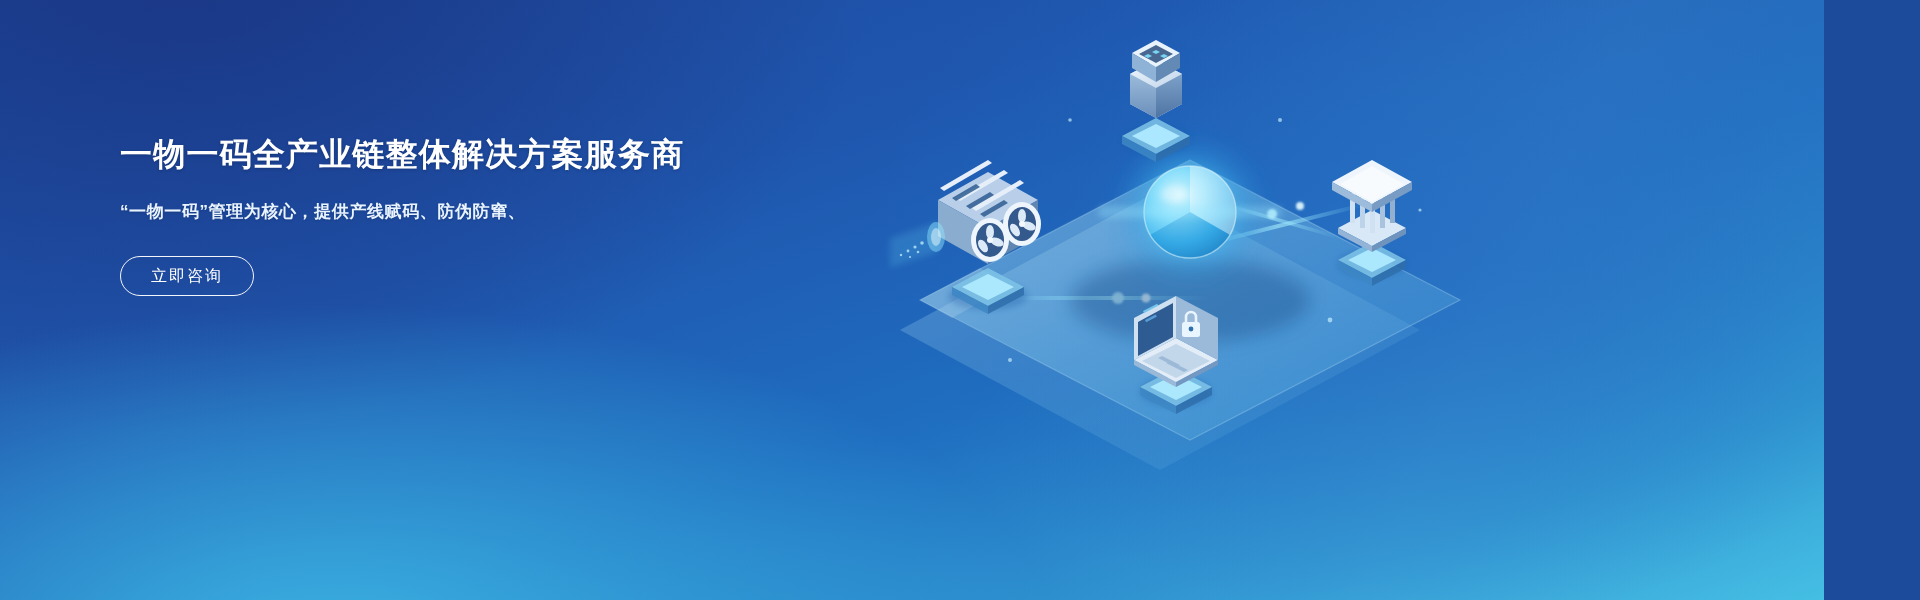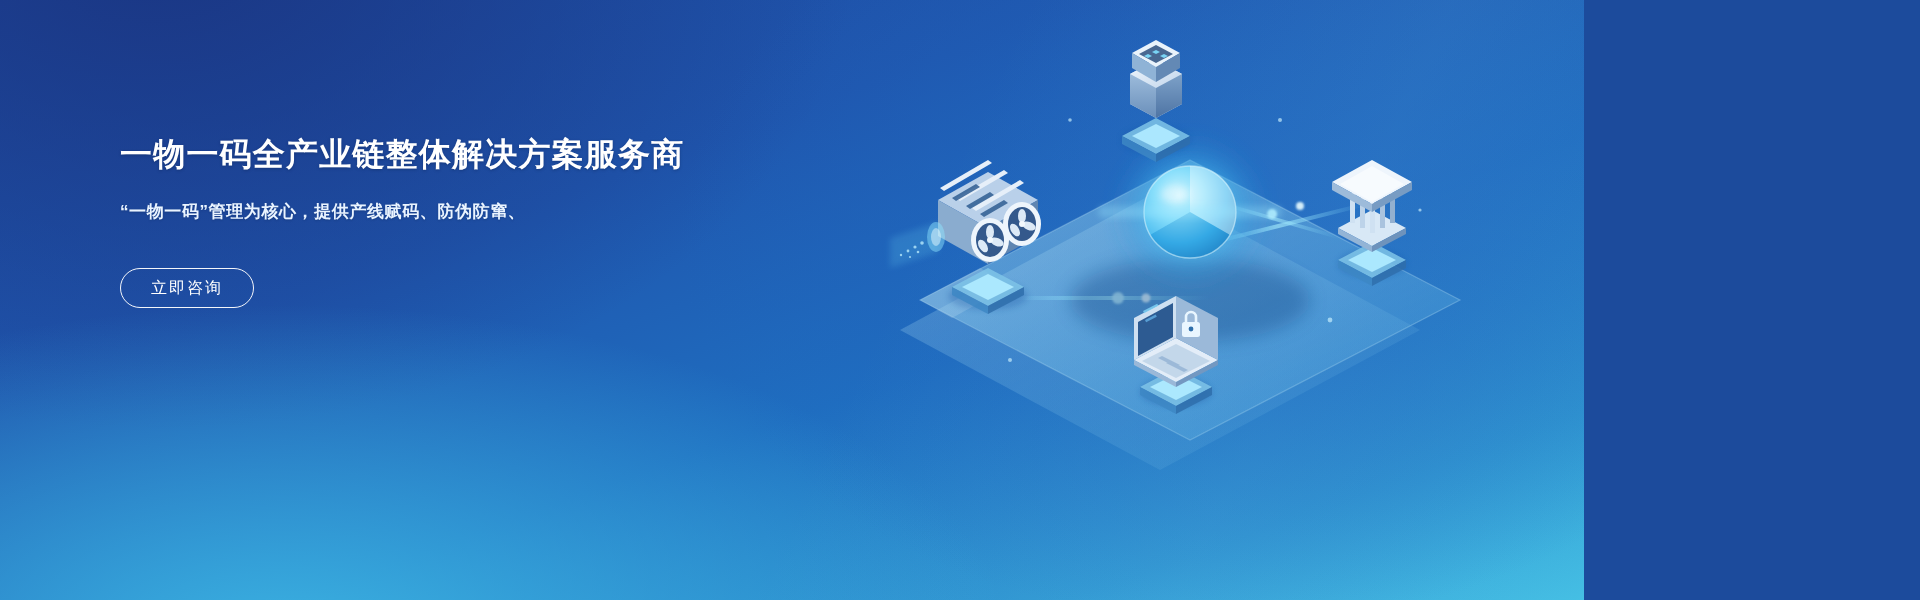--- a/index.html
+++ b/index.html
@@ -3,21 +3,21 @@
 <meta charset="utf-8">
 <title>Banner</title>
 <style>
   html,body{margin:0;padding:0;}
   body{
     width:1920px;height:600px;overflow:hidden;
     font-family:"Liberation Sans","DejaVu Sans",sans-serif;
     background:#1c4b9c;
   }
   .banner{
-    position:relative;width:1584px;height:600px;overflow:hidden;
+    position:relative;width:1824px;height:600px;overflow:hidden;
     background:
       radial-gradient(ellipse 900px 620px at 78% 40%, rgba(32,102,190,.85) 0%, rgba(32,102,190,0) 62%),
       radial-gradient(ellipse 1100px 520px at 18% 108%, rgba(61,182,227,.95) 0%, rgba(61,182,227,0) 66%),
       radial-gradient(ellipse 1000px 700px at 10% -10%, rgba(26,53,130,.95) 0%, rgba(26,53,130,0) 70%),
       linear-gradient(160deg,#1e4aa0 0%,#1f56ae 34%,#1f6ec0 60%,#2f98d2 84%,#45bfe4 100%);
   }
   .bg-sheen{
     position:absolute;inset:0;
     background:linear-gradient(115deg, rgba(255,255,255,0) 55%, rgba(120,200,240,.10) 78%, rgba(255,255,255,0) 100%);
     pointer-events:none;
@@ -30,21 +30,21 @@
     letter-spacing:1.2px;line-height:44px;white-space:nowrap;
     text-shadow:0 1px 3px rgba(8,30,70,.35);
   }
   .sub{
     margin:0;color:#eaf4ff;font-size:17px;line-height:34px;
     letter-spacing:.6px;font-weight:bold;
     text-shadow:0 1px 2px rgba(8,30,70,.25);
   }
   .sub-wrap{margin-top:19px;}
   .cta{
-    display:inline-block;margin-top:39px;
+    display:inline-block;margin-top:27px;
     padding:0 30px;height:40px;line-height:38px;
     border:1px solid rgba(255,255,255,.95);border-radius:21px;
     color:#ffffff;font-size:16px;letter-spacing:2px;
     background:transparent;cursor:pointer;
     box-sizing:border-box;
   }
 
   
   .art{position:absolute;left:860px;top:0;width:660px;height:600px;z-index:4;}
   .art svg{display:block;width:660px;height:600px;}

